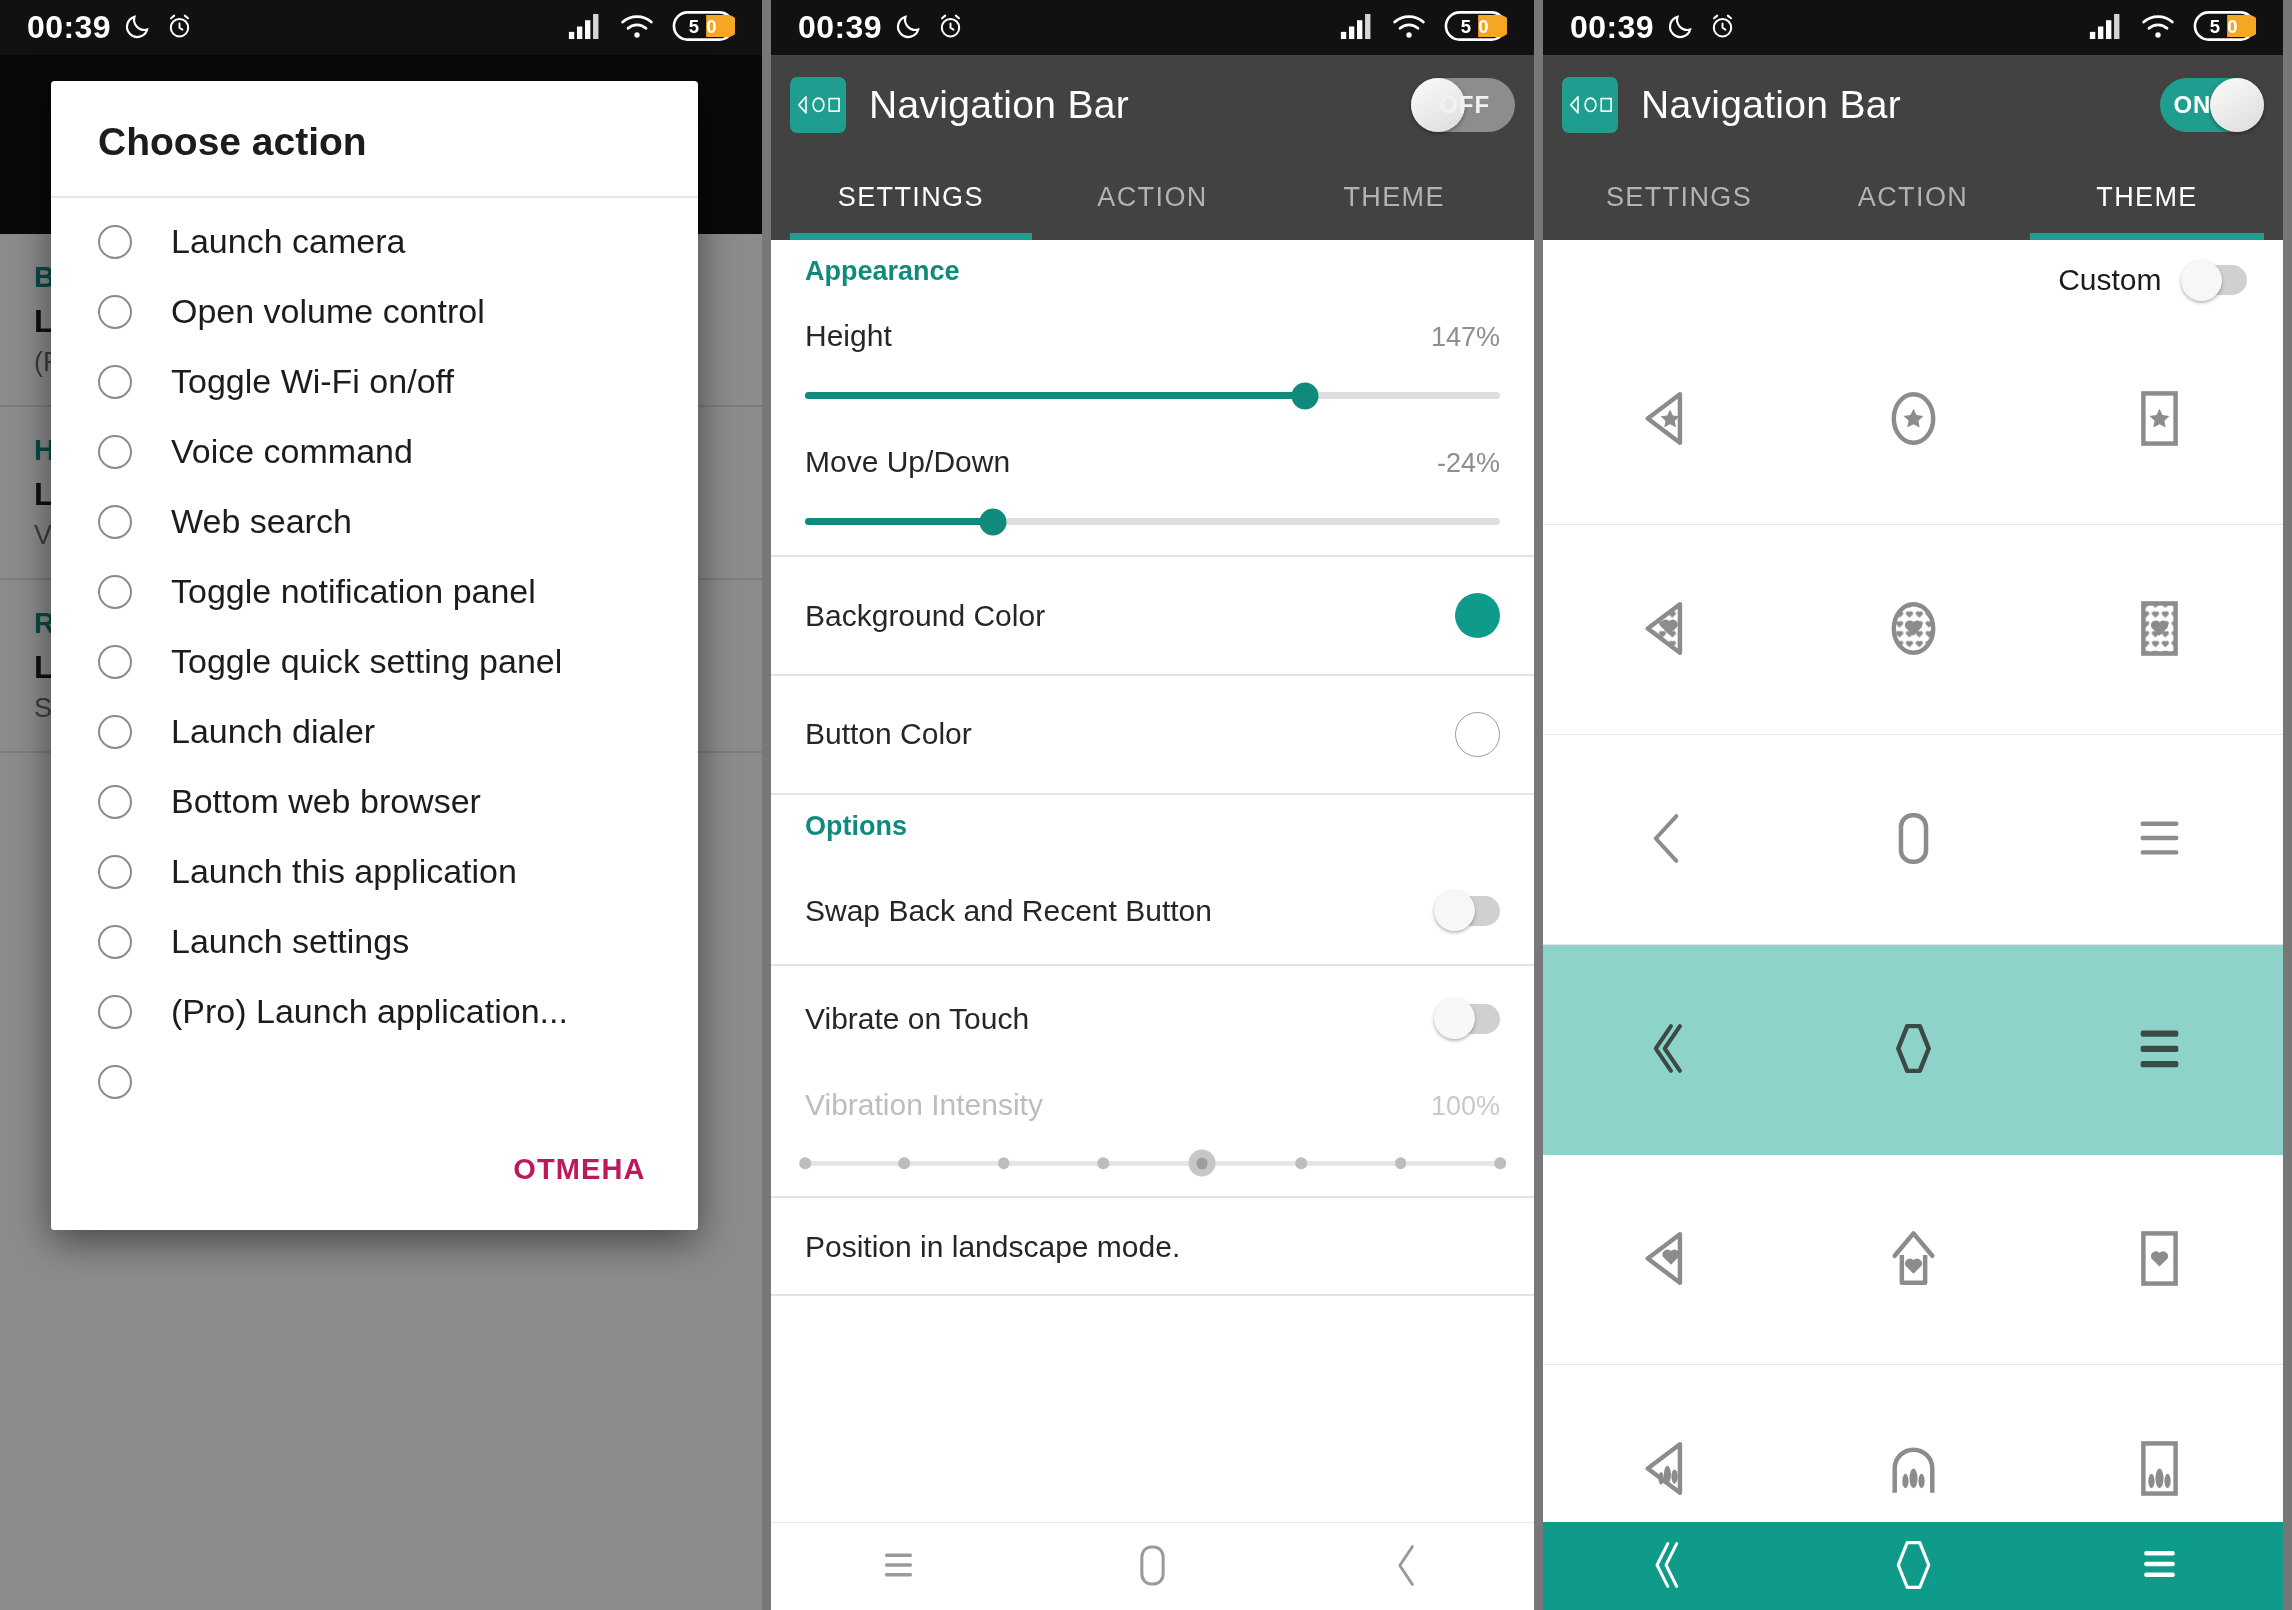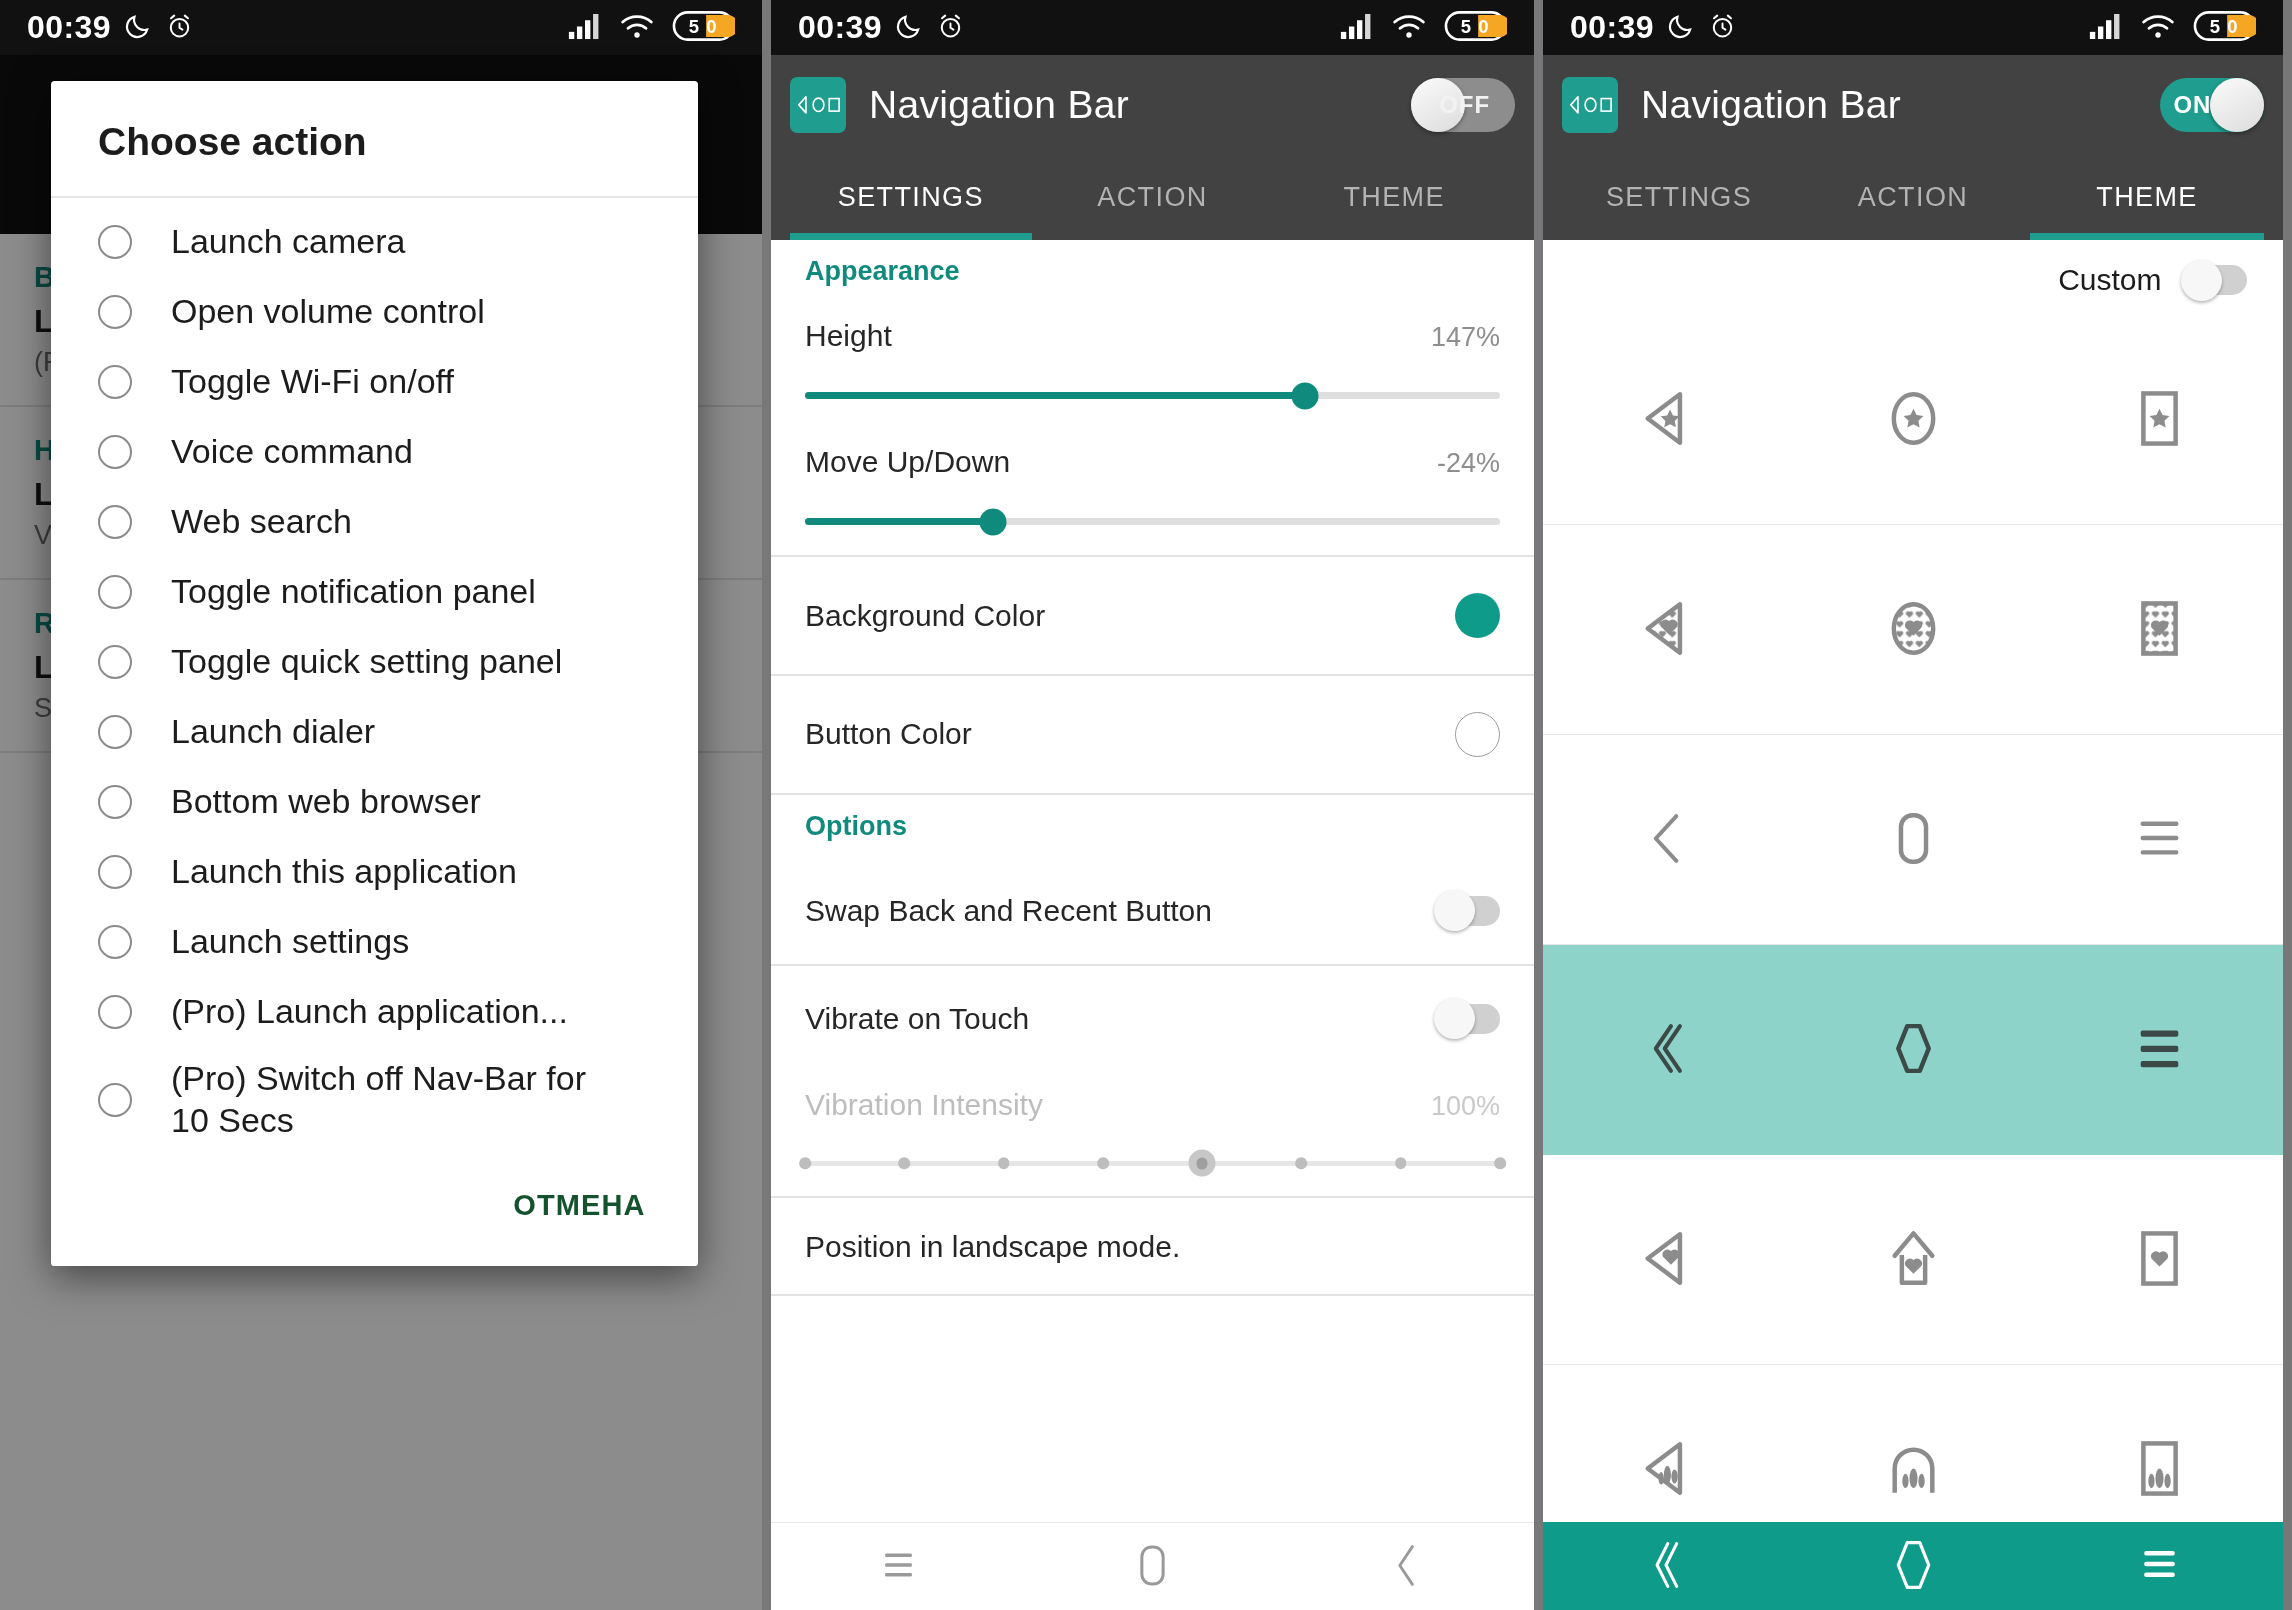--- a/index.html
+++ b/index.html
@@ -89,21 +89,21 @@
   .ba-top { height:179px; background:#111112; }
 
   .dialog { position:absolute; z-index:60; left:51px; top:81px; width:647px; background:#fff; border-radius:3.6px; box-shadow:0 10.7px 39px rgba(0,0,0,.5); }
   .dlg-title { font-size:39px; font-weight:bold; color:#1c1c1c; padding:39px 47px 32px; }
   .dlg-hr { height:1.8px; background:#e6e6e6; }
   .dlg-list { padding:9px 0 0; }
   .dlg-item { display:flex; align-items:center; padding:11.6px 47px; min-height:70px; }
   .radio { width:34px; height:34px; border-radius:50%; border:2.7px solid #8b8b8b; flex:0 0 auto; }
   .dlg-text { font-size:34px; color:#1c1c1c; margin-left:39px; line-height:1.22; }
   .dlg-actions { display:flex; justify-content:flex-end; padding:21.5px 47px 30px; }
-  .cancel-btn { color:#14532d; font-size:29px; font-weight:bold; letter-spacing:1.1px; background:none; border:none; cursor:pointer; font-family:inherit; padding:14.3px 5.4px; }
+  .cancel-btn { color:#be185d; font-size:29px; font-weight:bold; letter-spacing:1.1px; background:none; border:none; cursor:pointer; font-family:inherit; padding:14.3px 5.4px; }
 
   
   .theme-body { background:#fff; height:calc(1610px - 55px - 184px); position:relative; overflow:hidden; }
   .custom-bar { display:flex; align-items:center; justify-content:flex-end; padding:23px 36px 18px; gap:21.5px; }
   .custom-label { font-size:30px; color:#1c1c1c; }
   .theme-row { display:flex; align-items:center; height:210px; border-bottom:1.8px solid #e6e6e6; }
   .theme-row.selected { background:#8ed3c9; border-bottom-color:#8ed3c9; }
   .theme-cell { flex:1; display:flex; align-items:center; justify-content:center; }
 </style>
 </head>
@@ -232,21 +232,20 @@
         <div class="dlg-item">
             <span class="radio"></span>
             <span class="dlg-text">Launch settings</span>
           </div>
         <div class="dlg-item">
             <span class="radio"></span>
             <span class="dlg-text">(Pro) Launch application...</span>
           </div>
         <div class="dlg-item">
             <span class="radio"></span>
-            <span class="dlg-text" style="max-width:430px">(Pro) Switch off Nav-Bar for 10 Secs</span>
           </div>
       </div>
       <div class="dlg-actions">
         <button class="cancel-btn">ОТМЕНА</button>
       </div>
     </div>
 
     <div class="navbar teal">
       <div class="nb">
         <span>

